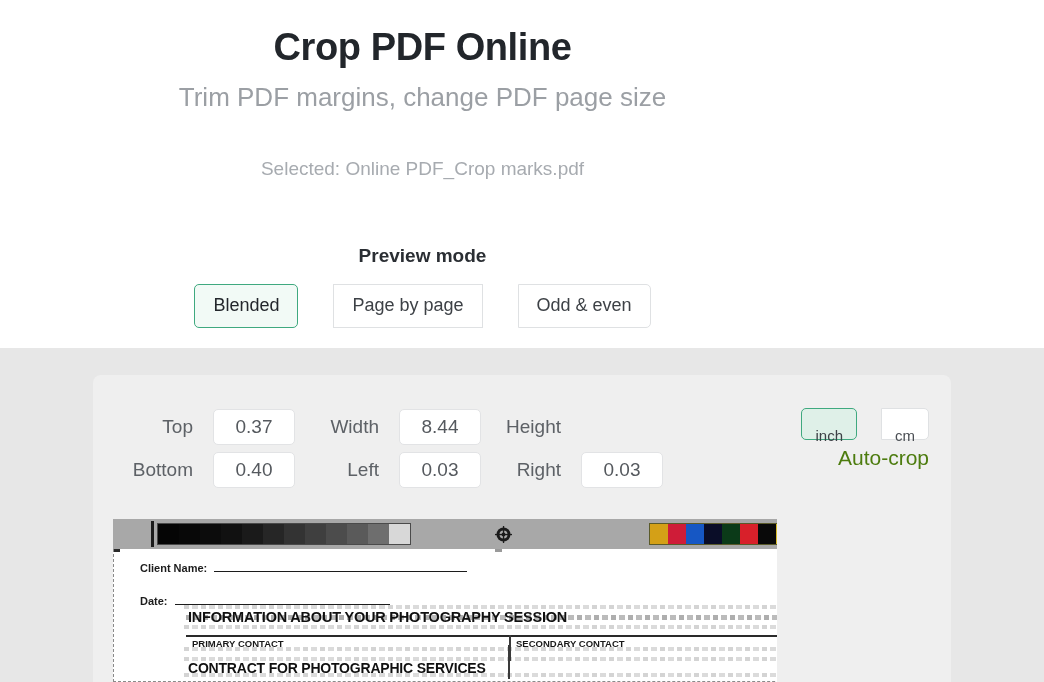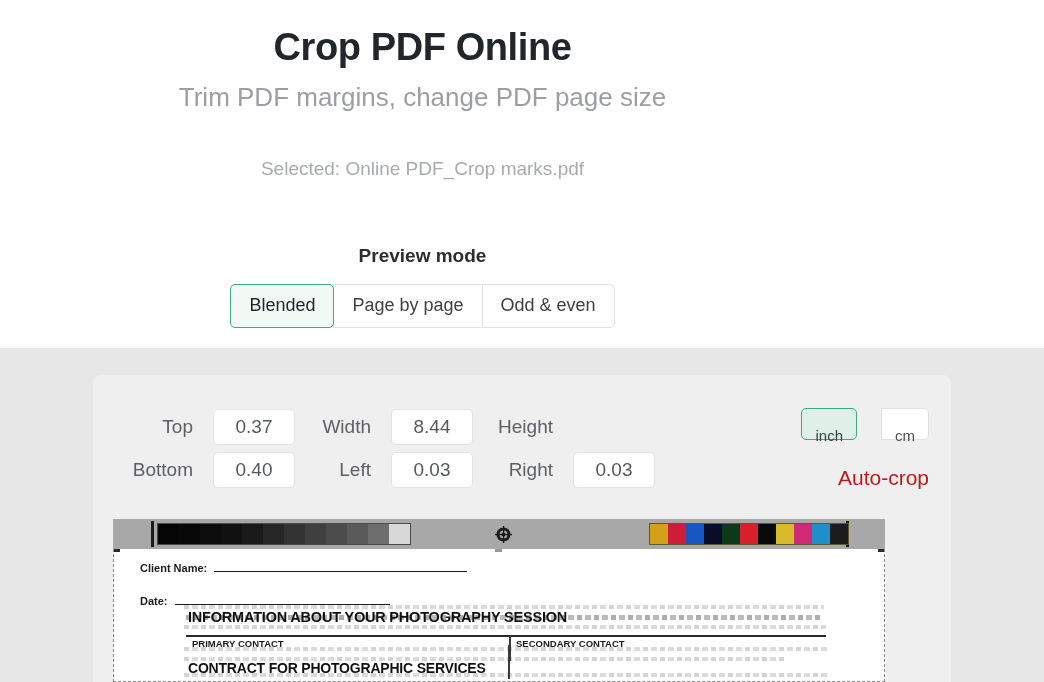--- a/index.html
+++ b/index.html
@@ -58,20 +58,21 @@
 
   .segmented {
     display: flex;
     justify-content: center;
     margin-top: 16px;
   }
   .seg-group {
     display: flex;
     border-radius: 5px;
     overflow: visible;
+    gap: 36px;
   }
   .seg-btn {
     font-family: "Liberation Sans", sans-serif;
     font-size: 18px;
     color: #3d4146;
     background: #ffffff;
     border: 1px solid #dfe1e3;
     padding: 9px 18px 10px 18px;
     line-height: 23px;
     cursor: pointer;
@@ -126,21 +127,21 @@
   }
   .ctrl-label {
     font-size: 19px;
     color: #5d6166;
     text-align: right;
     padding-right: 20px;
     line-height: 24px;
     white-space: nowrap;
   }
   .lbl-w-a { width: 93px; }   
-  .lbl-w-b { width: 96px; }  
+  .lbl-w-b { width: 104px; }  
   .lbl-w-c { width: 100px; }  
 
   .ctrl-input {
     width: 82px;
     height: 36px;
     background: #ffffff;
     border: 1px solid #e2e3e5;
     border-radius: 5px;
     font-family: "Liberation Sans", sans-serif;
     font-size: 19px;
@@ -181,34 +182,33 @@
   .unit-btn.active {
     background: #dff0e8;
     border: 1.5px solid #3fa97f;
     border-radius: 5px;
     color: #3d4146;
     position: relative;
     z-index: 3;
   }
   .auto-crop {
     display: block;
-    margin-top: 20px;
     font-size: 21px;
-    color: #b91c1c;
+    color: #4d7c0f;
     text-decoration: none;
     cursor: pointer;
     line-height: 26px;
   }
 
   
   .pdf-preview {
     position: absolute;
     left: 20px;
     top: 144px;
-    width: 772px;
+    width: 664px;
     height: 163px;
     overflow: hidden;
   }
   .pdf-marks-bar {
     position: relative;
     width: 772px;
     height: 30px;
     background: #a8a8a8;
   }
   .mark-tick {

